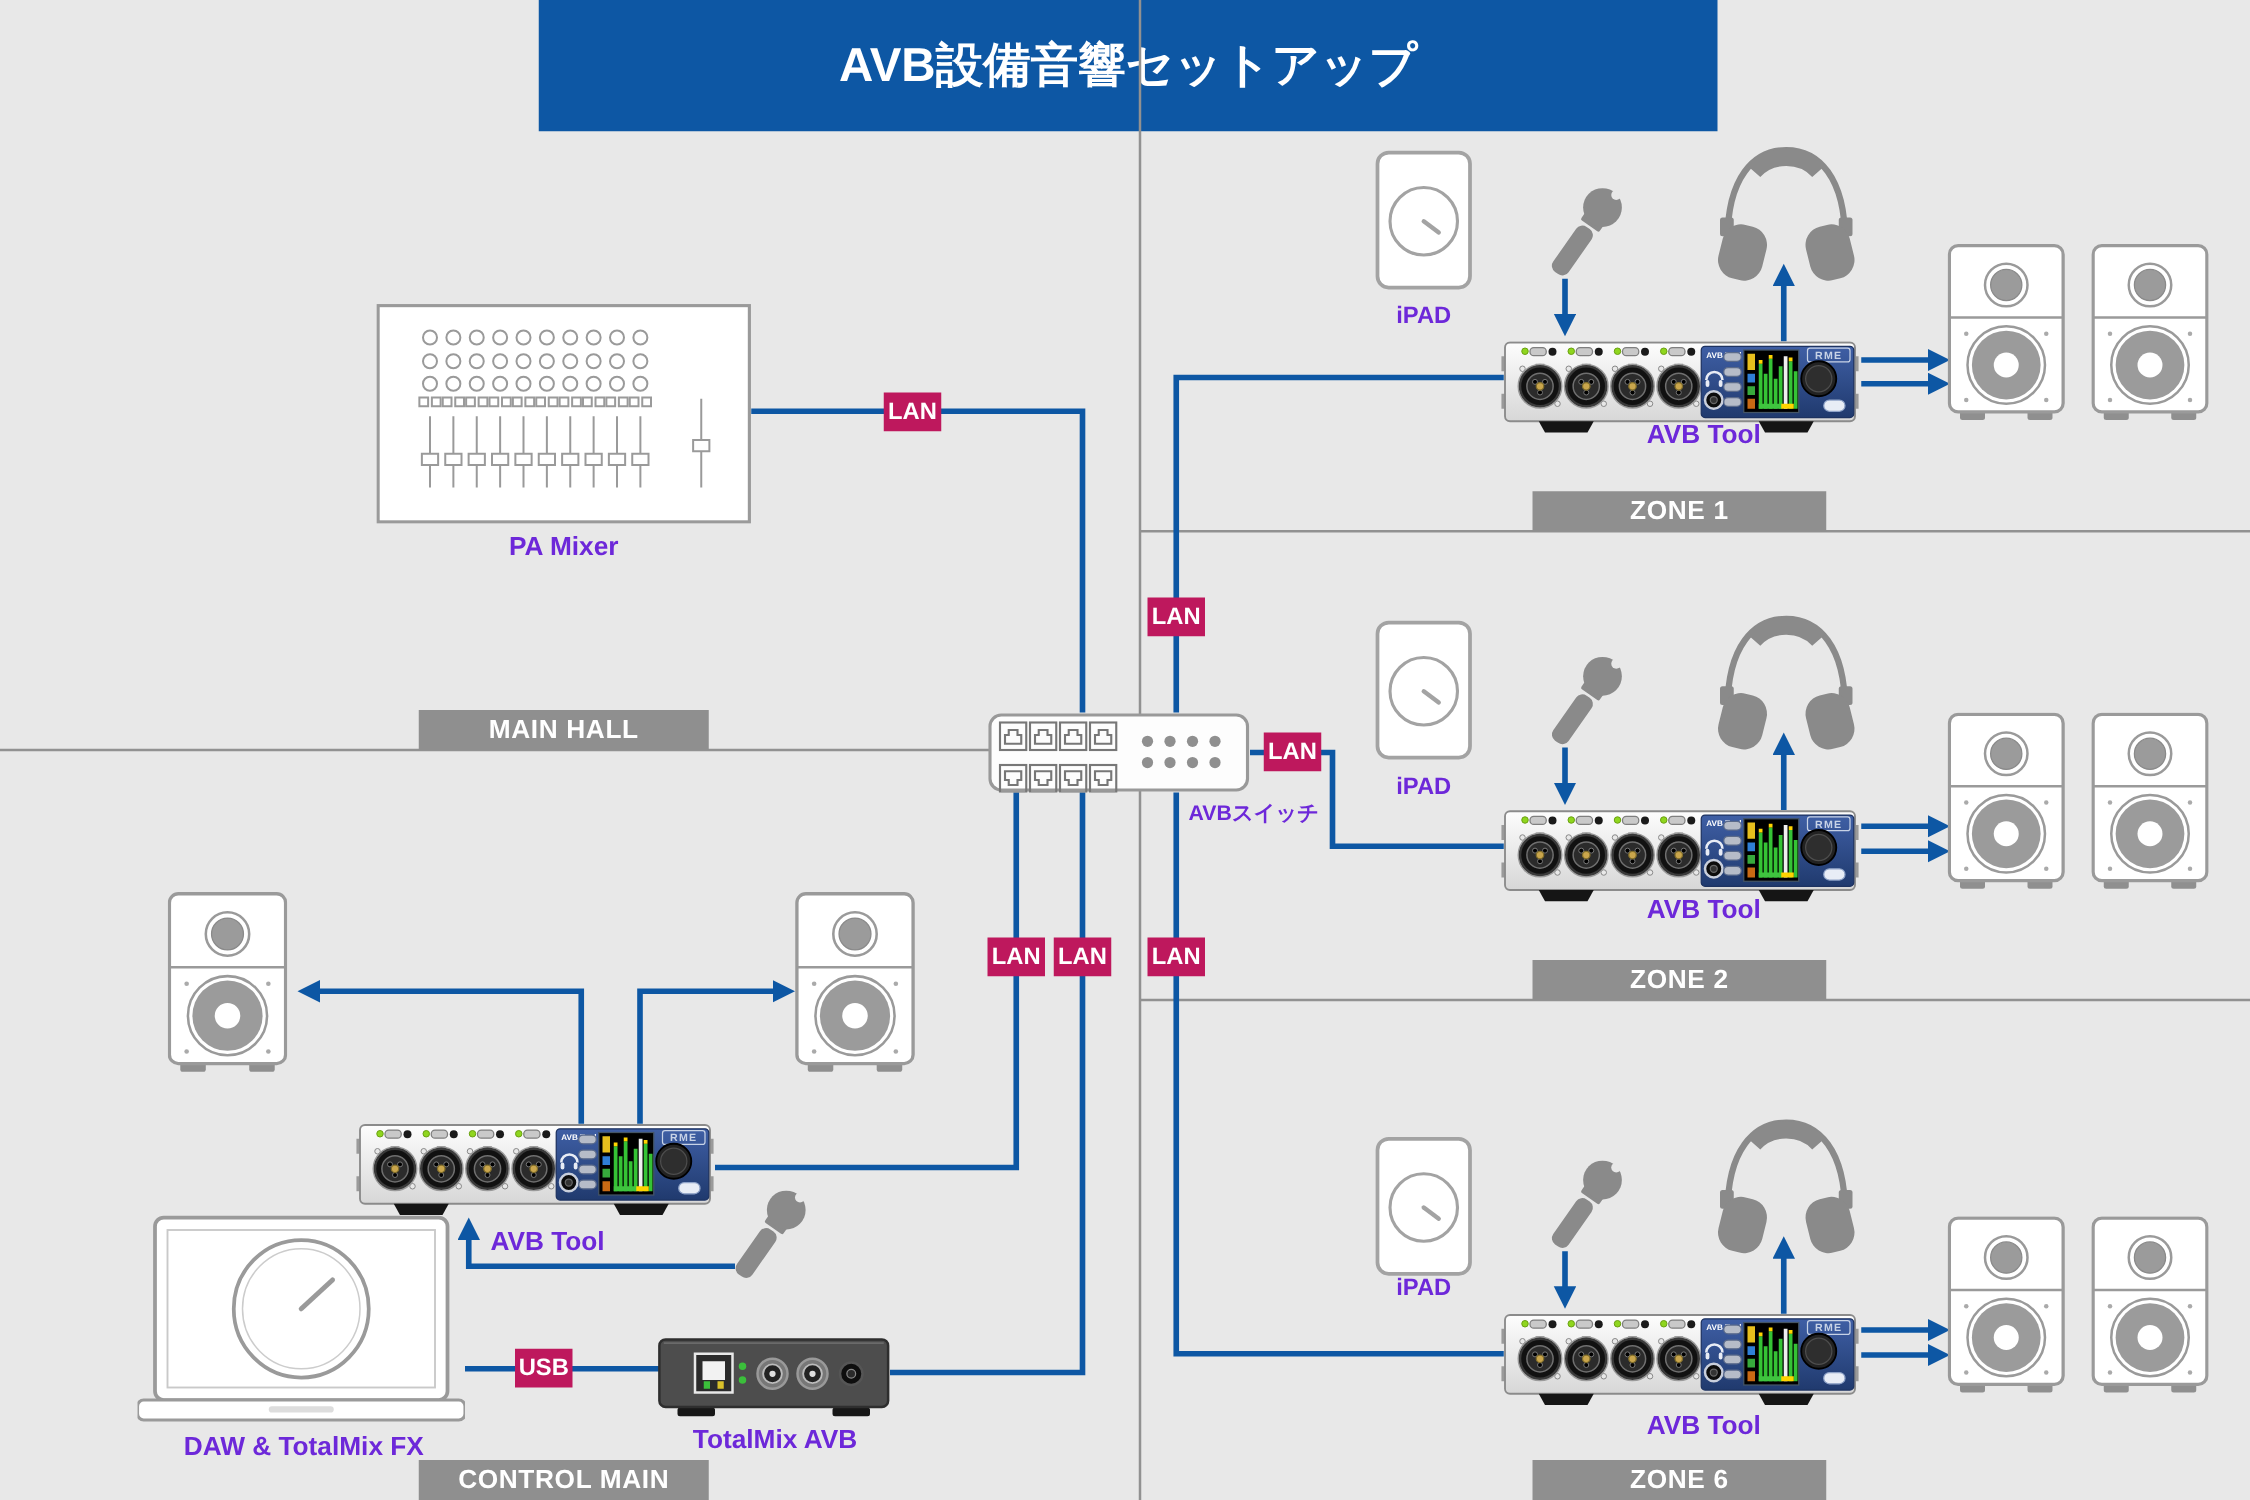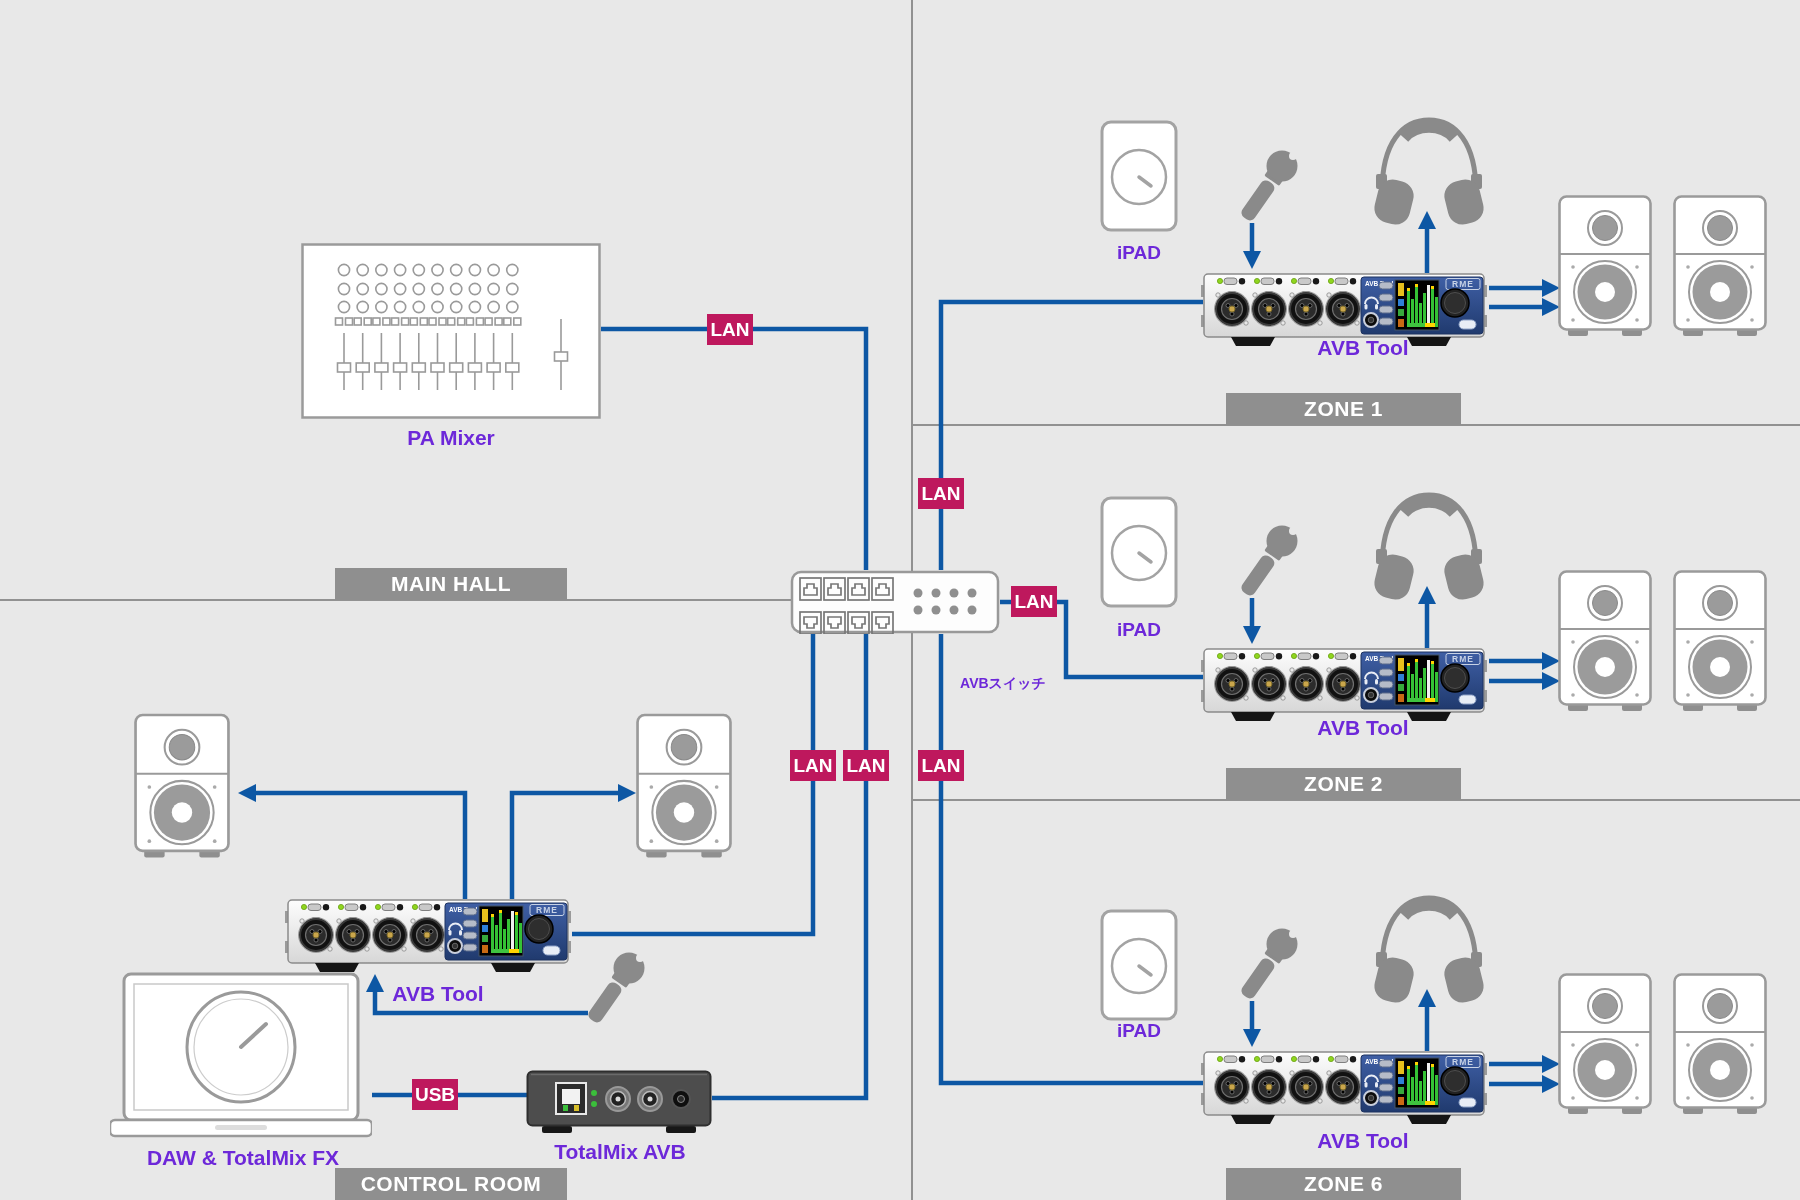--- a/index.html
+++ b/index.html
@@ -5,21 +5,21 @@
   html,body{margin:0;padding:0;background:#d4d4d4;}
   .canvas{position:relative;width:1800px;height:1200px;background:#e8e8e8;
           font-family:"Liberation Sans",sans-serif;overflow:hidden;}
   .title{position:absolute;left:431px;top:0;width:943px;height:105px;background:#0d57a4;
          color:#fff;font-weight:bold;font-size:38px;display:flex;align-items:center;justify-content:center;}
   .wires{position:absolute;left:0;top:0;z-index:1;}
   .dev{position:absolute;z-index:2;}
   .lbl{position:absolute;z-index:3;transform:translateX(-50%);color:#6d28d9;font-weight:bold;
        font-size:21px;white-space:nowrap;}
   .lbl.ipadlbl{font-size:19px;}
-  .lbl.swlbl{font-size:14px;margin-top:36px;}
+  .lbl.swlbl{font-size:17px;}
   .chip{position:absolute;z-index:3;width:46px;height:31px;background:#be185d;color:#fff;
         font-weight:bold;font-size:19px;display:flex;align-items:center;justify-content:center;}
   .bar{position:absolute;z-index:3;background:#8f8f8f;color:#fff;font-weight:bold;font-size:21px;
        display:flex;align-items:center;justify-content:center;letter-spacing:.5px;}
 </style>
 </head>
 <body>
 
 <div class="canvas">
 
@@ -489,23 +489,24 @@
   <div class="dev" style="left:1201px;top:1051px"><svg width="286" height="78">
         <use href="#sym-avbtool"></use>
       </svg></div>
   <div class="dev" style="left:1558px;top:973px"><svg width="94" height="142">
         <use href="#sym-speaker"></use>
       </svg></div>
   <div class="dev" style="left:1673px;top:973px"><svg width="94" height="142">
         <use href="#sym-speaker"></use>
       </svg></div>
 
+  <div class="title">AVB設備音響セットアップ</div>
 
   <div class="bar" style="left:335px;top:568px;width:232px;height:32px">MAIN HALL</div>
-  <div class="bar" style="left:335px;top:1168px;width:232px;height:32px">CONTROL ROOM</div>
+  <div class="bar" style="left:335px;top:1168px;width:232px;height:32px">CONTROL MAIN</div>
   <div class="bar" style="left:1226px;top:393px;width:235px;height:32px">ZONE 1</div>
   <div class="bar" style="left:1226px;top:768px;width:235px;height:32px">ZONE 2</div>
   <div class="bar" style="left:1226px;top:1168px;width:235px;height:32px">ZONE 6</div>
 
   <div class="chip" style="left:707px;top:314px">LAN</div>
   <div class="chip" style="left:918px;top:478px">LAN</div>
   <div class="chip" style="left:1011px;top:586px">LAN</div>
   <div class="chip" style="left:790px;top:750px">LAN</div>
   <div class="chip" style="left:843px;top:750px">LAN</div>
   <div class="chip" style="left:918px;top:750px">LAN</div>

